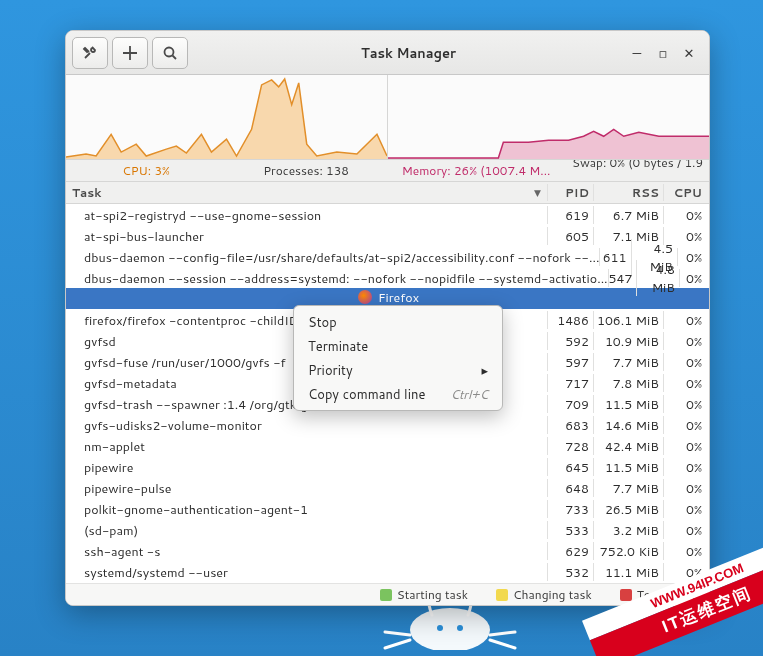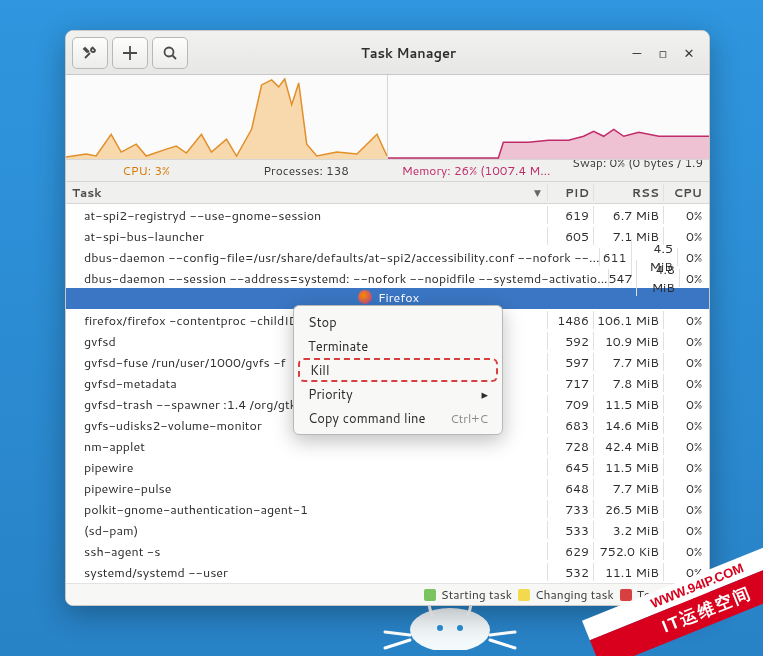--- a/index.html
+++ b/index.html
@@ -118,21 +118,21 @@
     margin-left: -16px;
     margin-right: 2px;
   }
   .legend {
     height: 22px;
     background: #f7f7f6;
     border-top: 1px solid #e3e3e2;
     display: flex;
     align-items: center;
     justify-content: flex-end;
-    gap: 6px;
+    gap: 28px;
     padding: 0 10px;
     font-size: 12px;
     color: #3a3a3a;
   }
   .legend-item { display: flex; align-items: center; gap: 5px; }
   .legend-sw { width: 12px; height: 12px; border-radius: 2px; }
   .context-menu {
     position: absolute;
     left: 293px; top: 305px;
     width: 210px;
@@ -151,21 +151,21 @@
     display: flex;
     align-items: center;
     justify-content: space-between;
   }
   .cm-item.kill {
     border: 2px dashed #d84040;
     border-radius: 6px;
     margin: 0 4px;
     padding: 0 10px;
   }
-  .cm-shortcut { color: #8a8a89; font-size: 12px; }
+  .cm-shortcut { color: #8a8a89; font-size: 12px; font-style: italic; }
   .ribbon {
     position: absolute;
     right: -60px; bottom: 30px;
     width: 240px;
     transform: rotate(-22deg);
     text-align: center;
     font-family: sans-serif;
     pointer-events:none;
   }
   .ribbon .top { background: #fff; color: #d8001c; font-weight: 700; font-size: 13px; padding: 3px 0; }
@@ -418,23 +418,20 @@
 
   </div>
 
   <div class="context-menu">
     <div class="cm-item">
         <span>Stop</span>
       </div>
     <div class="cm-item">
         <span>Terminate</span>
       </div>
-    <div class="cm-item kill">
-        <span>Kill</span>
-      </div>
     <div class="cm-item">
       <span>Priority</span>
       <span>▸</span>
     </div>
     <div class="cm-item">
       <span>Copy command line</span>
       <span class="cm-shortcut">Ctrl+C</span>
     </div>
   </div>
 

